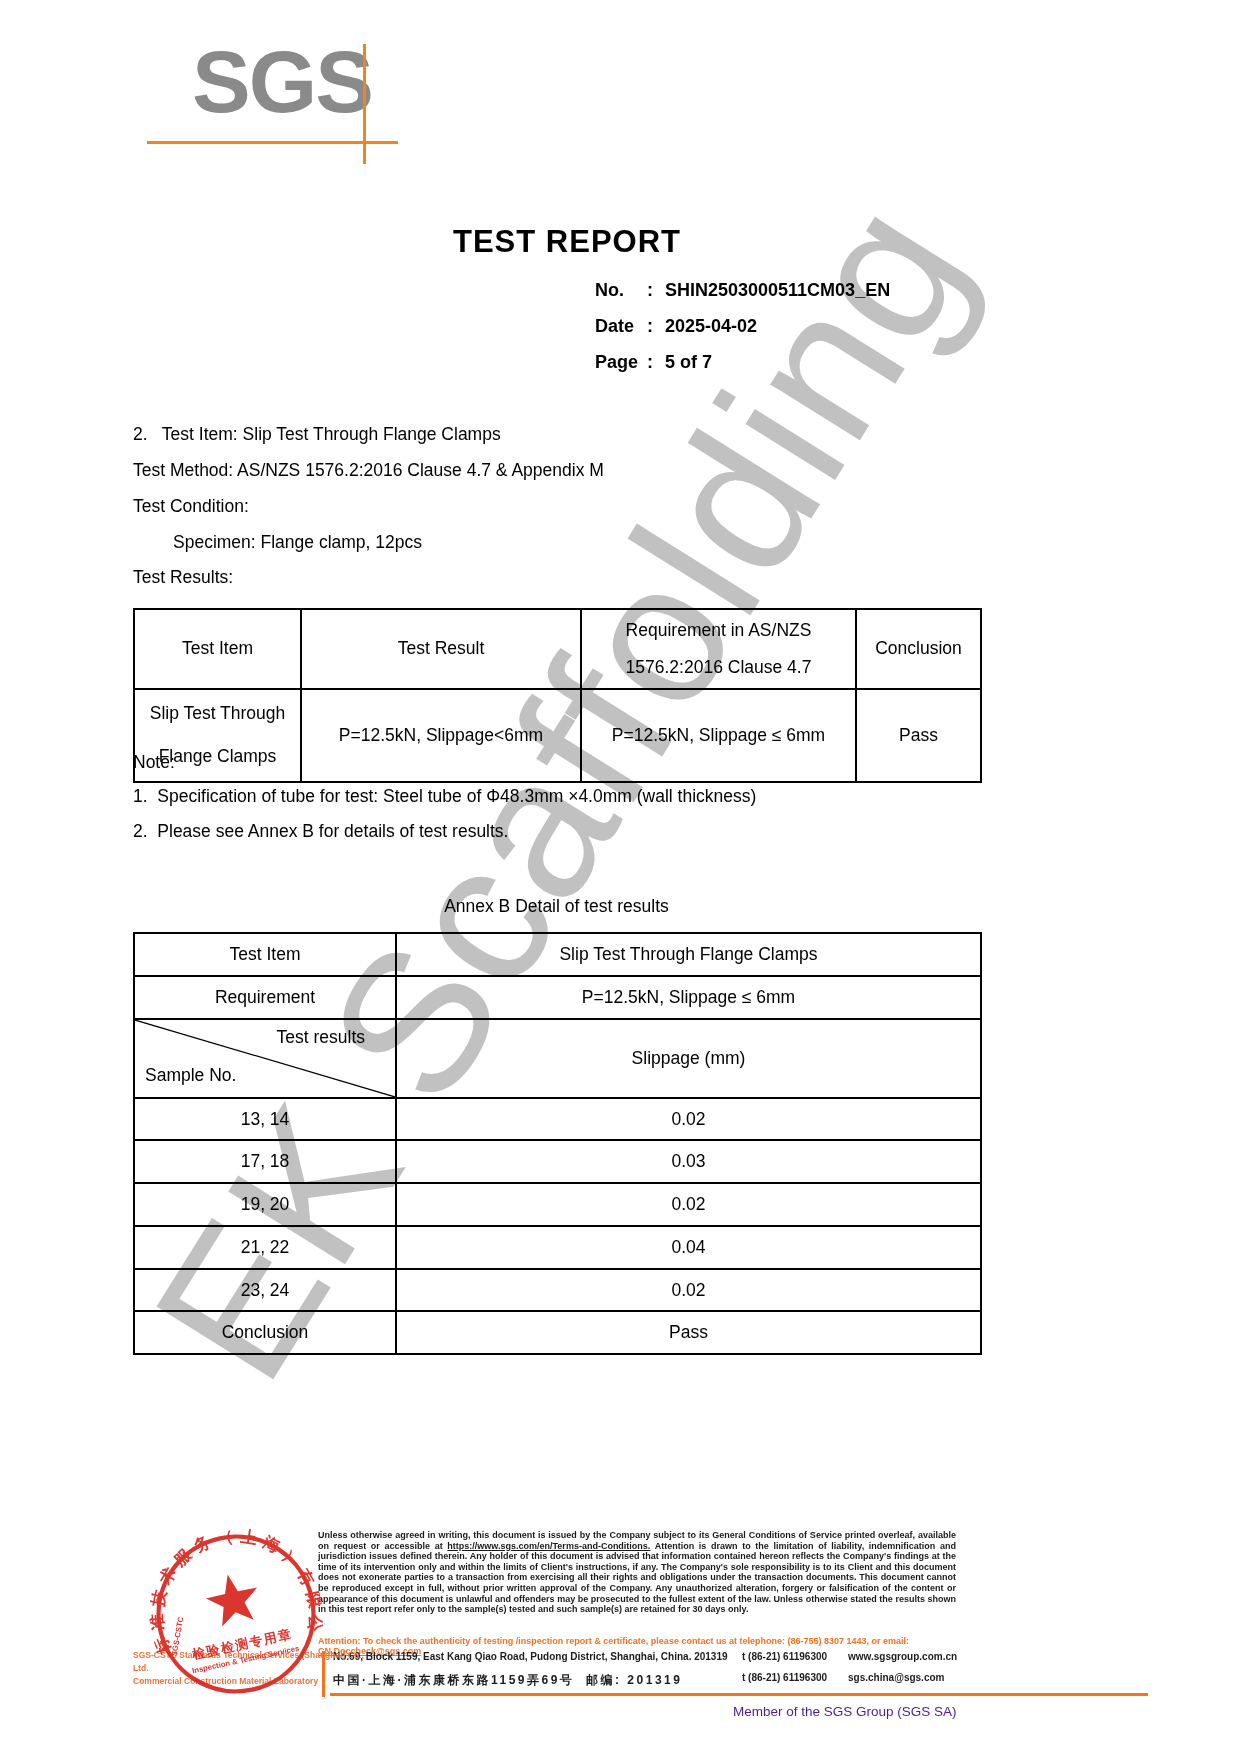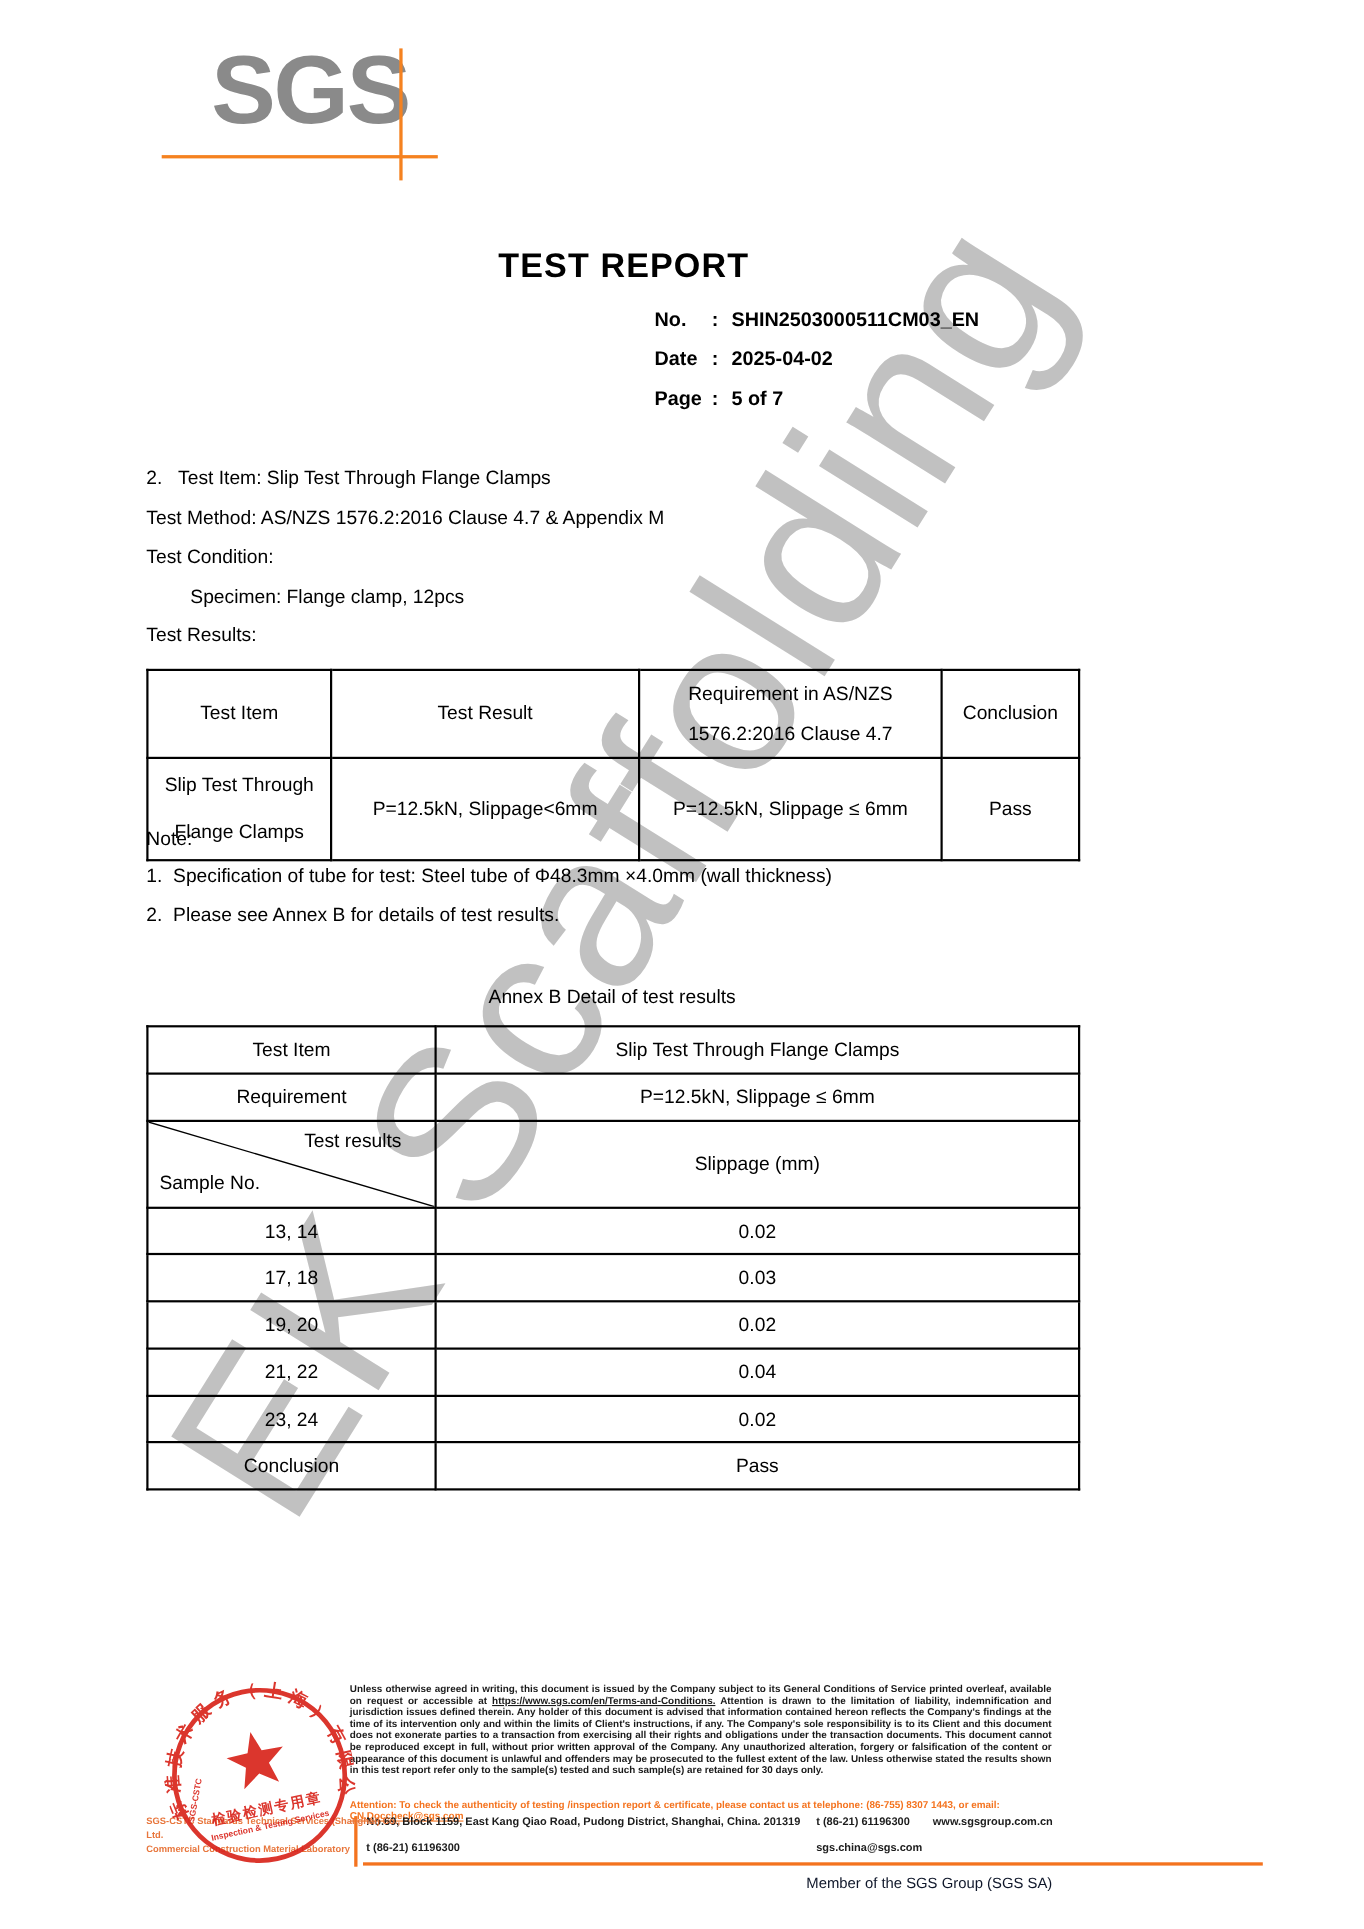--- a/index.html
+++ b/index.html
@@ -52,21 +52,21 @@
               color:#1a1a1a;text-align:justify;line-height:1.18;}
   .link{text-decoration:underline;}
   .attention{margin-top:21px;color:#f4731f;text-align:left;}
   .addr-block{position:absolute;left:322px;top:1651px;border-left:3px solid #f4731f;
               padding-left:8px;display:grid;grid-template-columns:405px 102px auto;
               grid-auto-rows:auto;column-gap:4px;row-gap:2px;height:46px;color:#1c1c1c;}
   .addr-en{font-size:10px;font-weight:bold;}
   .addr-cn{font-size:12px;font-weight:bold;letter-spacing:2.5px;white-space:pre;}
   .addr-sm{font-size:10px;font-weight:bold;}
   .orange-rule{position:absolute;left:330px;top:1693px;width:818px;height:3px;background:#f4731f;}
-  .member{position:absolute;left:733px;top:1704px;font-size:13.5px;color:#0f172a;}
+  .member{position:absolute;left:733px;top:1704px;font-size:13.5px;color:#4c1d95;}
 </style>
 </head>
 <body>
 
 <div class="page">
 
   <div class="watermark">EK Scaffolding</div>
 
   <div class="content">
 
@@ -200,20 +200,21 @@
       <span>Unless otherwise agreed in writing, this document is issued by the Company subject to its General Conditions of Service printed overleaf, available on request or accessible at </span><span class="link">https://www.sgs.com/en/Terms-and-Conditions.</span><span> Attention is drawn to the limitation of liability, indemnification and jurisdiction issues defined therein. Any holder of this document is advised that information contained hereon reflects the Company's findings at the time of its intervention only and within the limits of Client's instructions, if any. The Company's sole responsibility is to its Client and this document does not exonerate parties to a transaction from exercising all their rights and obligations under the transaction documents. This document cannot be reproduced except in full, without prior written approval of the Company. Any unauthorized alteration, forgery or falsification of the content or appearance of this document is unlawful and offenders may be prosecuted to the fullest extent of the law. Unless otherwise stated the results shown in this test report refer only to the sample(s) tested and such sample(s) are retained for 30 days only.</span>
       <div class="attention">
         <span>Attention: To check the authenticity of testing /inspection report &amp; certificate, please contact us at telephone: (86-755) 8307 1443, or email: </span><span class="link">CN.Doccheck@sgs.com</span>
       </div>
     </div>
 
     <div class="addr-block">
       <div class="addr-en">No.69, Block 1159, East Kang Qiao Road, Pudong District, Shanghai, China. 201319</div>
       <div class="addr-sm">t (86-21) 61196300</div>
       <div class="addr-sm">www.sgsgroup.com.cn</div>
+      <div class="addr-cn">中国·上海·浦东康桥东路1159弄69号  邮编: 201319</div>
       <div class="addr-sm">t (86-21) 61196300</div>
       <div class="addr-sm">sgs.china@sgs.com</div>
     </div>
 
     <div class="orange-rule"></div>
     <div class="member">Member of the SGS Group (SGS SA)</div>
 
   </div>
 </div>
 

